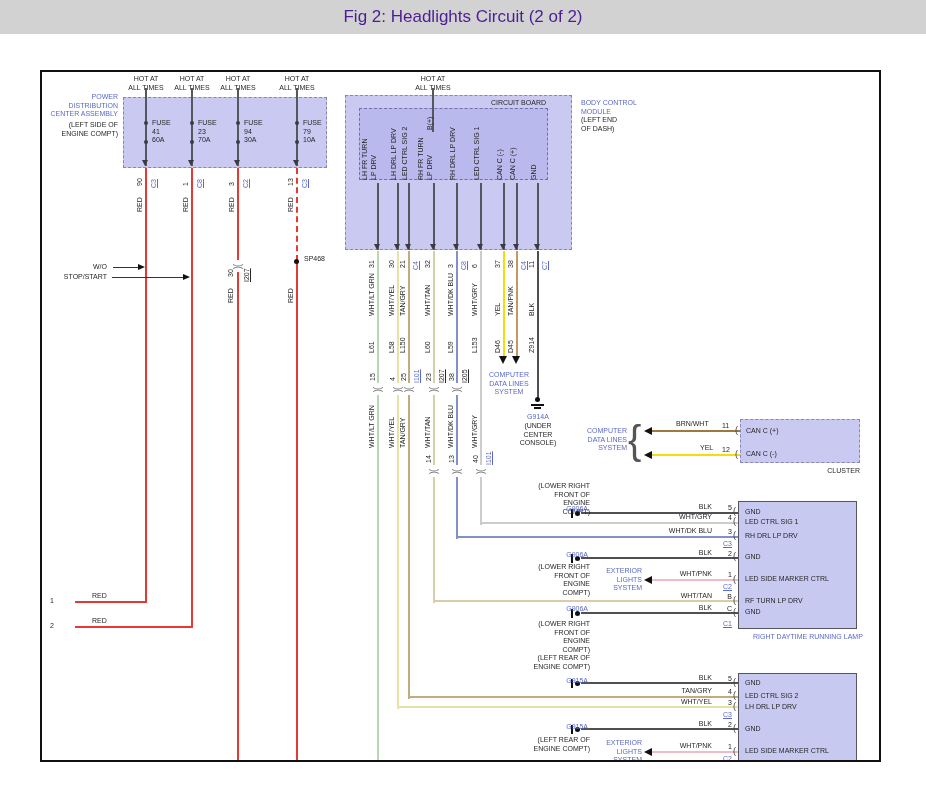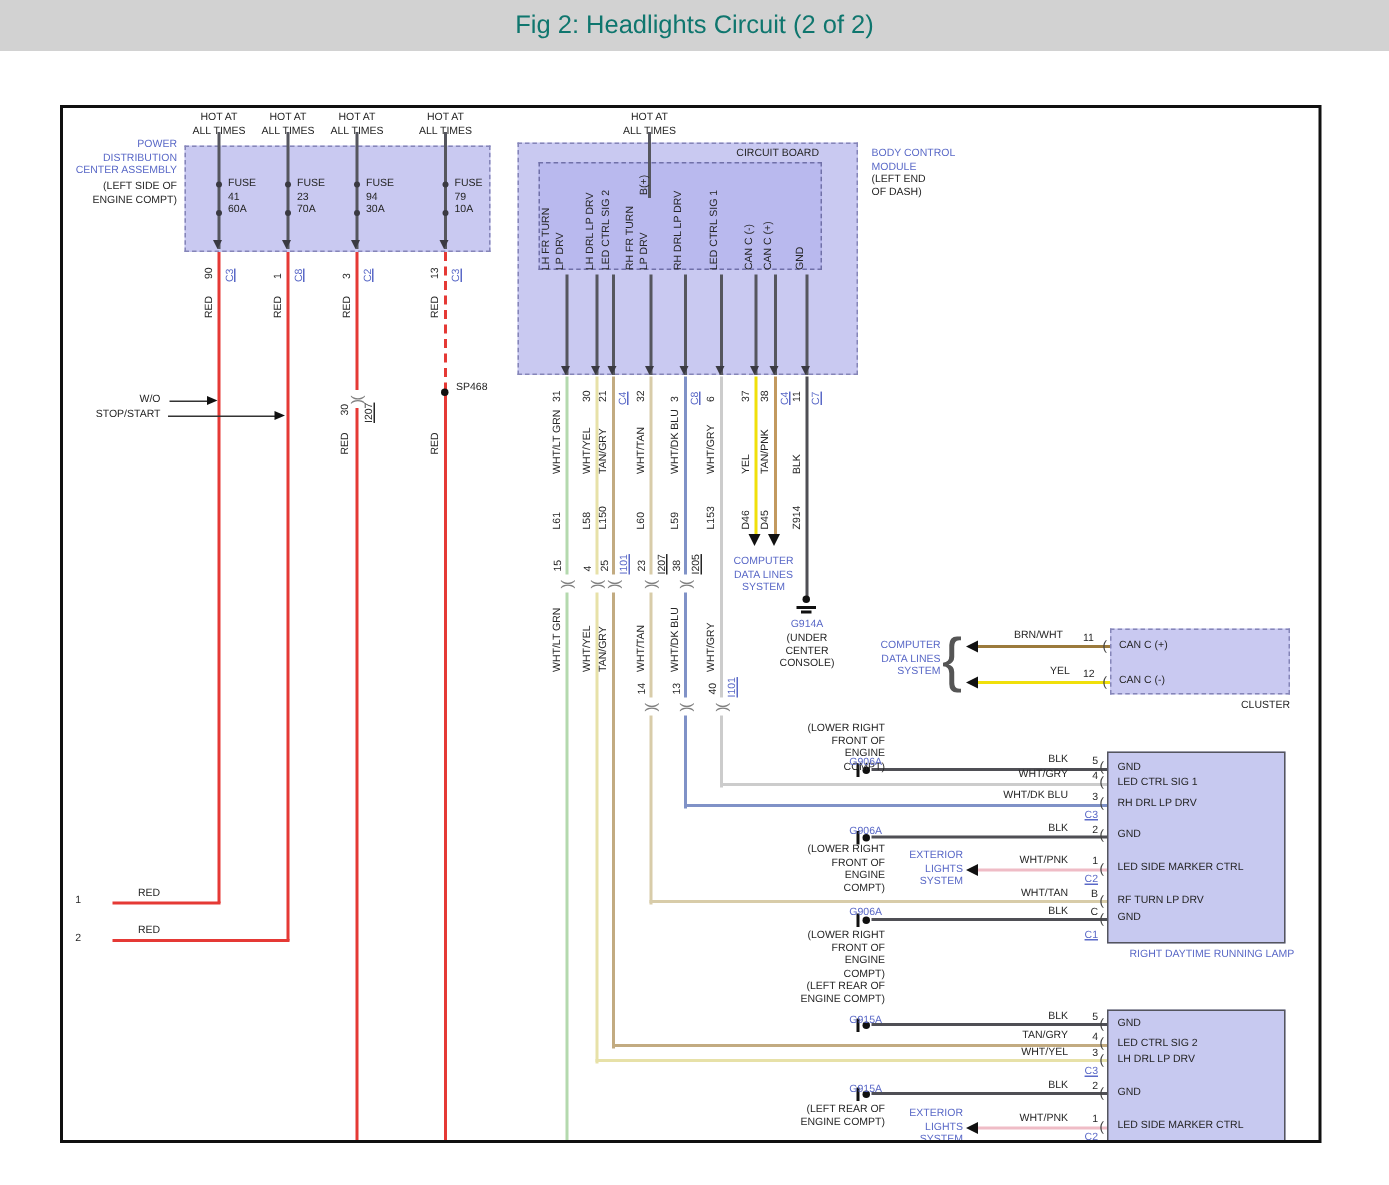--- a/index.html
+++ b/index.html
@@ -1,18 +1,18 @@
 <!DOCTYPE html>
 <html><head>
 <meta charset="utf-8">
 <style>
   html,body{margin:0;padding:0;}
   body{width:926px;height:790px;position:relative;font-family:"Liberation Sans",sans-serif;background:#fff;overflow:hidden;}
   .header{position:absolute;left:0;top:0;width:926px;height:34px;background:#d2d2d2;text-align:center;}
-  .header span{display:inline-block;line-height:34px;font-size:17px;color:#0f766e;}
+  .header span{display:inline-block;line-height:34px;font-size:17px;color:#4c1d95;}
   .frame{position:absolute;left:40px;top:70px;width:837px;height:688px;border:2px solid #101010;background:#fff;overflow:hidden;}
   .inner{position:absolute;left:-42px;top:-72px;width:926px;height:790px;}
   .t{position:absolute;font-size:7px;line-height:8.5px;color:#262626;white-space:pre-line;}
   .b{color:#5a69c7;}
   .r{text-align:right;}
   .c{text-align:center;}
   .u{text-decoration:underline;}
   .v{transform:rotate(-90deg);transform-origin:left top;white-space:pre;}
   .box{position:absolute;background:#c9c9f1;border:1.5px dashed #8585b8;box-sizing:border-box;}
   .box2{position:absolute;background:#b9b9ee;border:1.5px dashed #7070a8;box-sizing:border-box;}

